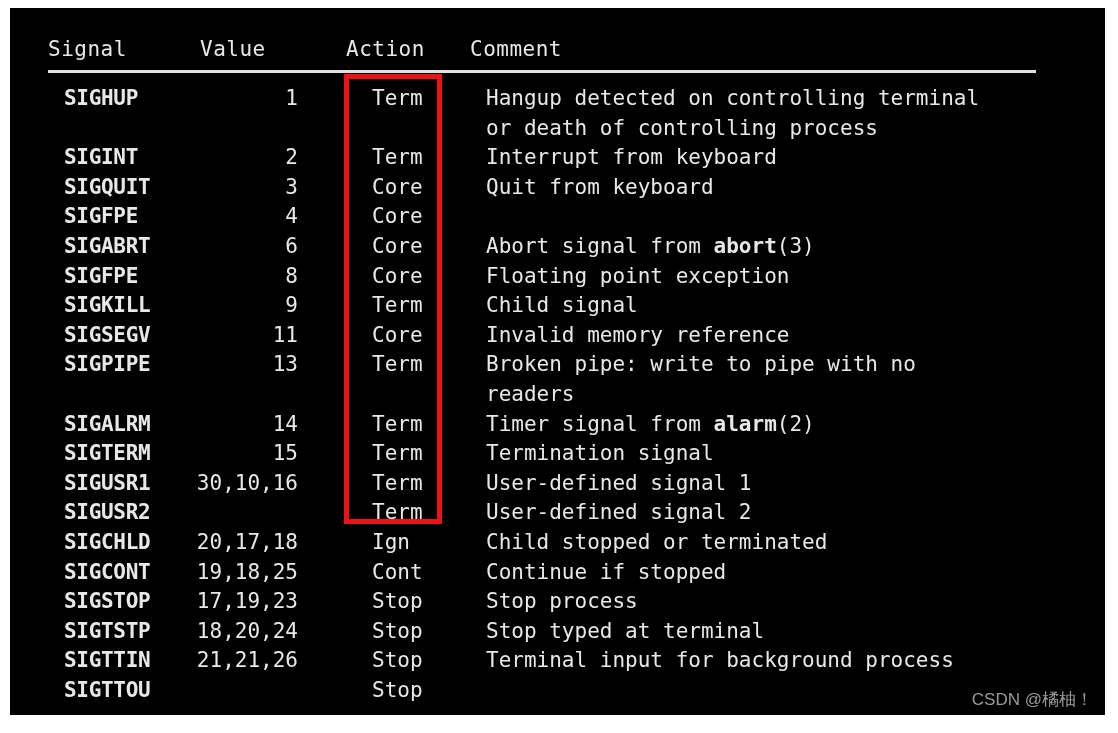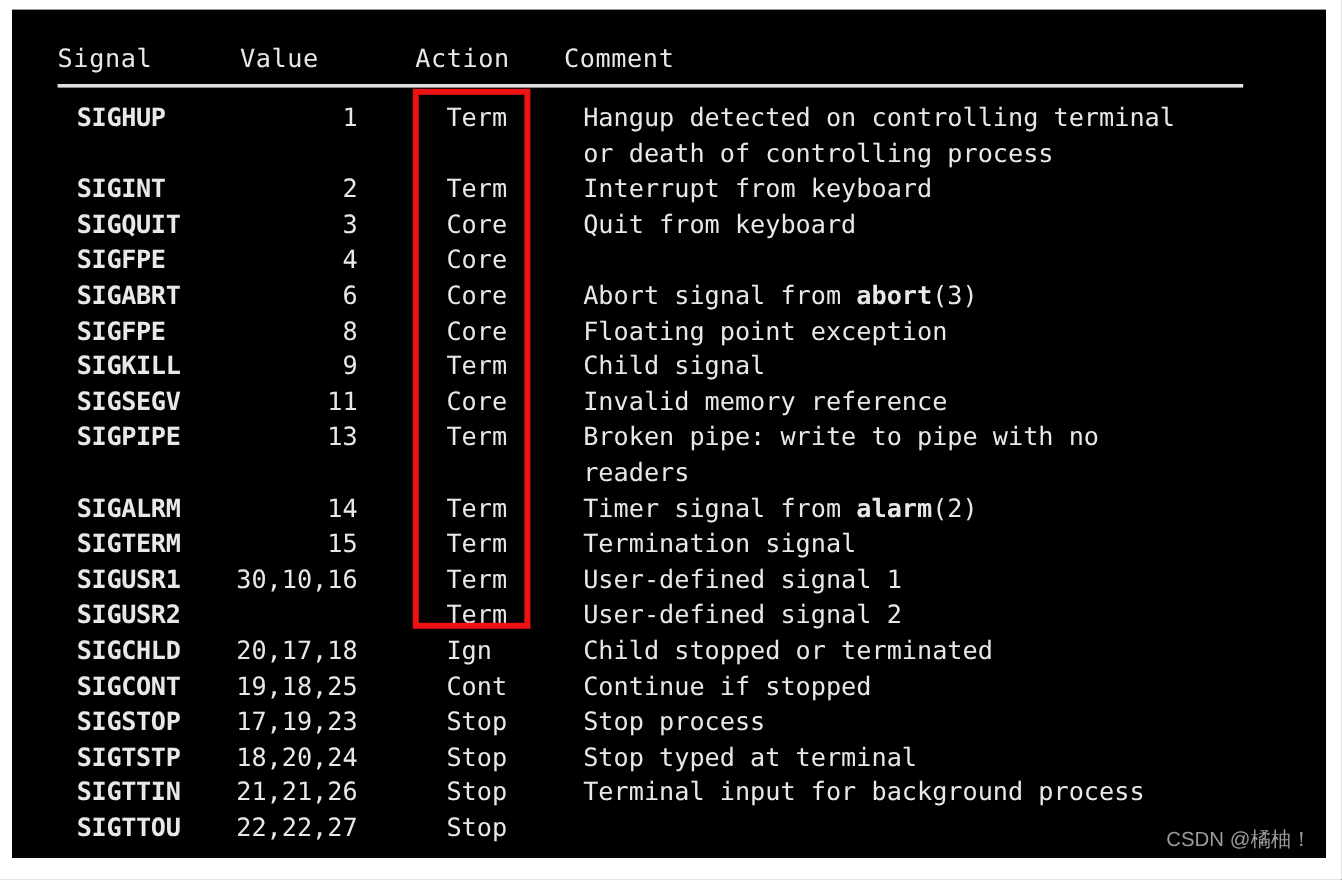--- a/index.html
+++ b/index.html
@@ -246,21 +246,20 @@
             <span class="cell comment">Stop typed at terminal</span>
           </div>
           <div class="row">
             <span class="cell signal">SIGTTIN</span>
             <span class="cell value">21,21,26</span>
             <span class="cell action">Stop</span>
             <span class="cell comment">Terminal input for background process</span>
           </div>
           <div class="row">
             <span class="cell signal">SIGTTOU</span>
-            <span class="cell value">22,22,27</span>
             <span class="cell action">Stop</span>
           </div>
         </div>
 
       <div class="annotation-box"></div>
     </div>
 
     <div class="watermark">CSDN @橘柚！</div>
   </div>
 </div>

